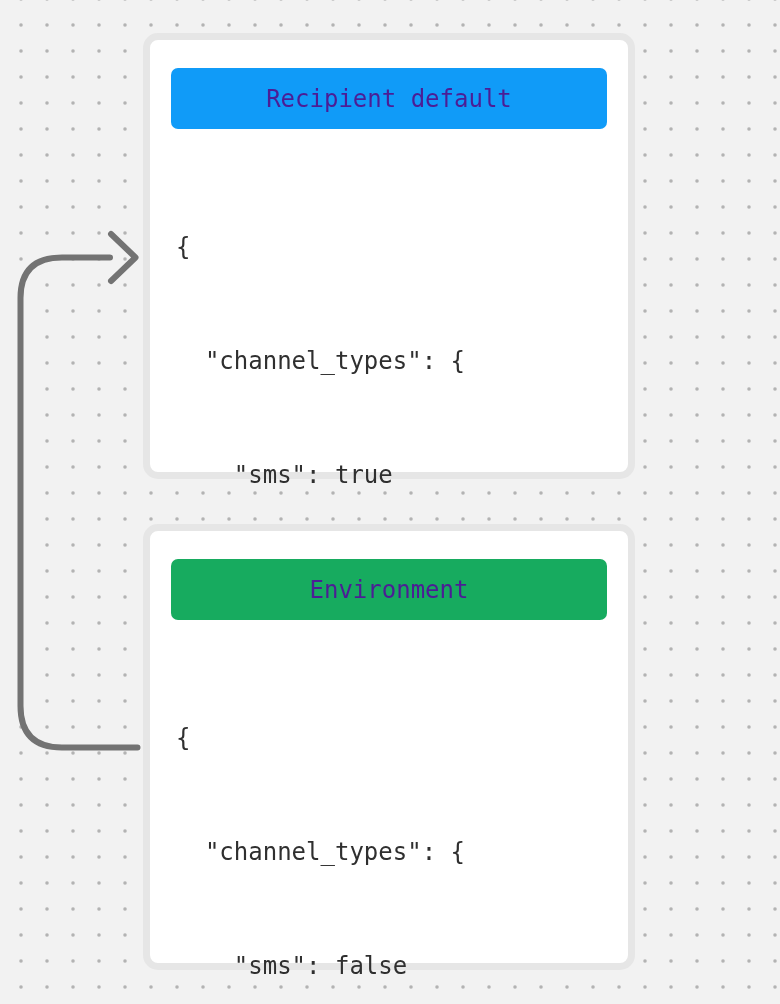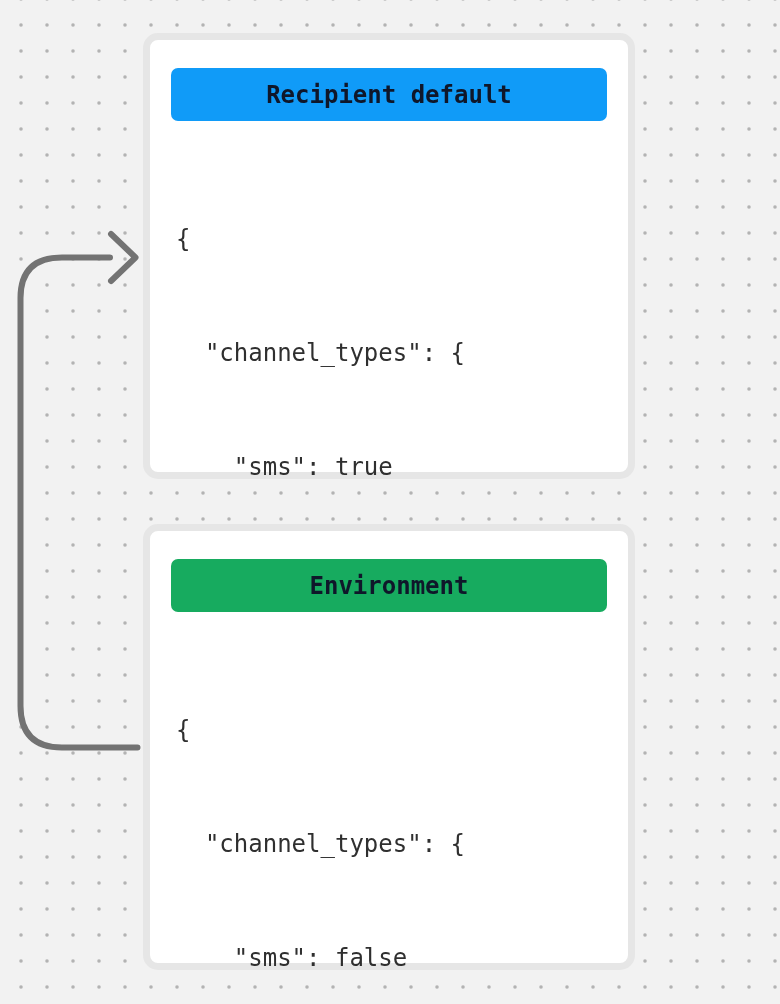--- a/index.html
+++ b/index.html
@@ -37,29 +37,28 @@
     height: 446px;
     box-sizing: border-box;
     background: #ffffff;
     border: 7px solid #e6e6e6;
     border-radius: 15px;
     padding: 28px 21px 0 21px;
   }
   .card.card-top { top: 33px; }
   .card.card-bottom { top: 524px; }
   .card-header {
-    height: 53px;
+    height: 61px;
     border-radius: 7px;
     display: flex;
     align-items: center;
     justify-content: center;
     font-size: 24px;
-    color: #0f172a;
+    color: #4c1d95;
     white-space: pre;
-    font-weight: bold;
   }
   .code {
     margin: 23px 0 0 5px;
     font-family: "DejaVu Sans Mono", "Liberation Mono", monospace;
     font-size: 24px;
     line-height: 38px;
     color: #2f2f2f;
     white-space: pre;
   }
   .code-line { white-space: pre; }

